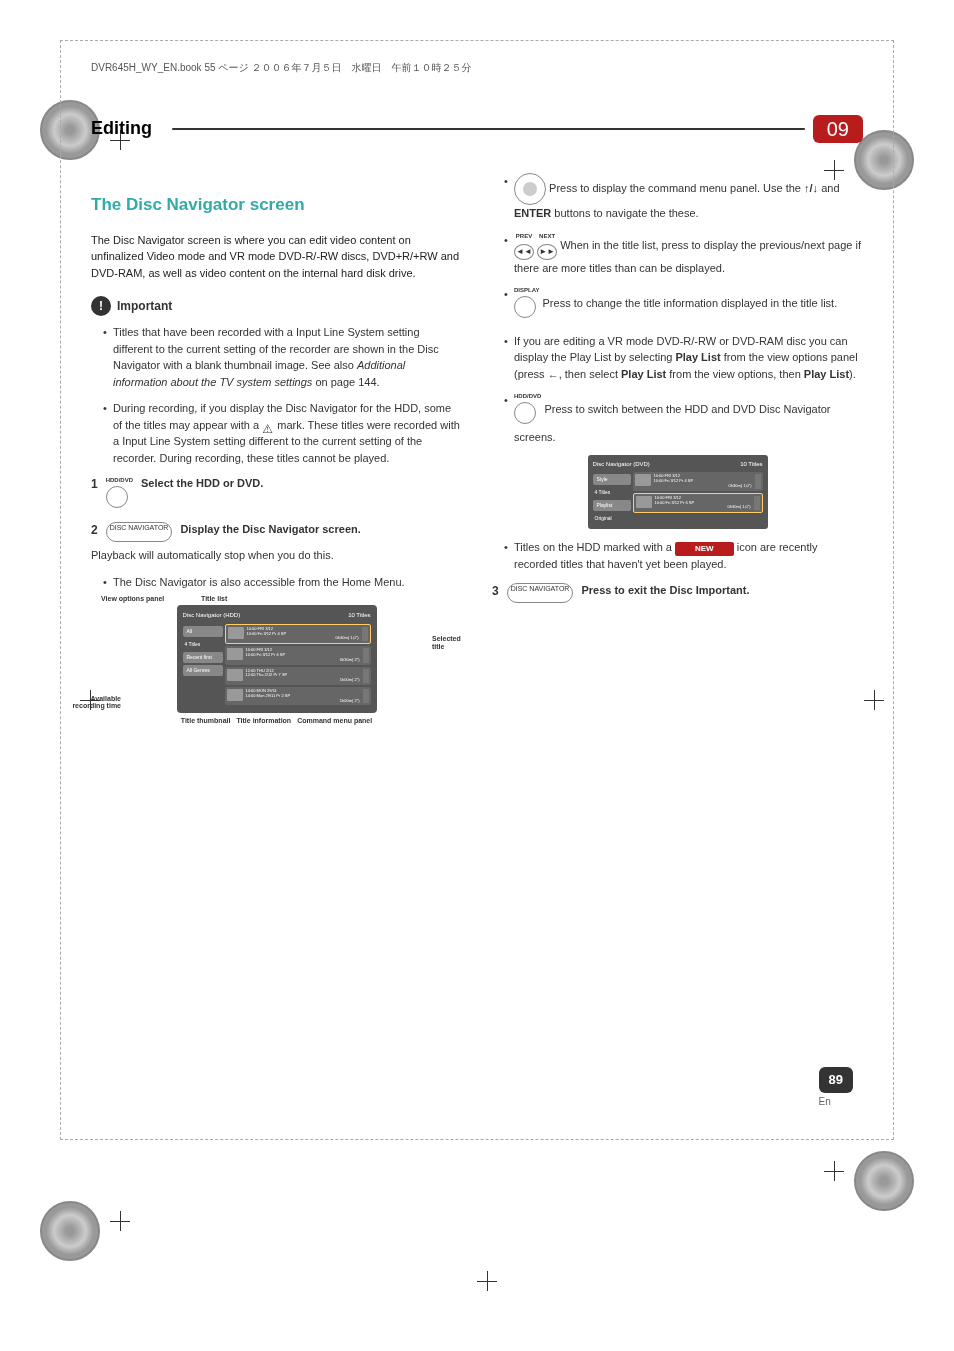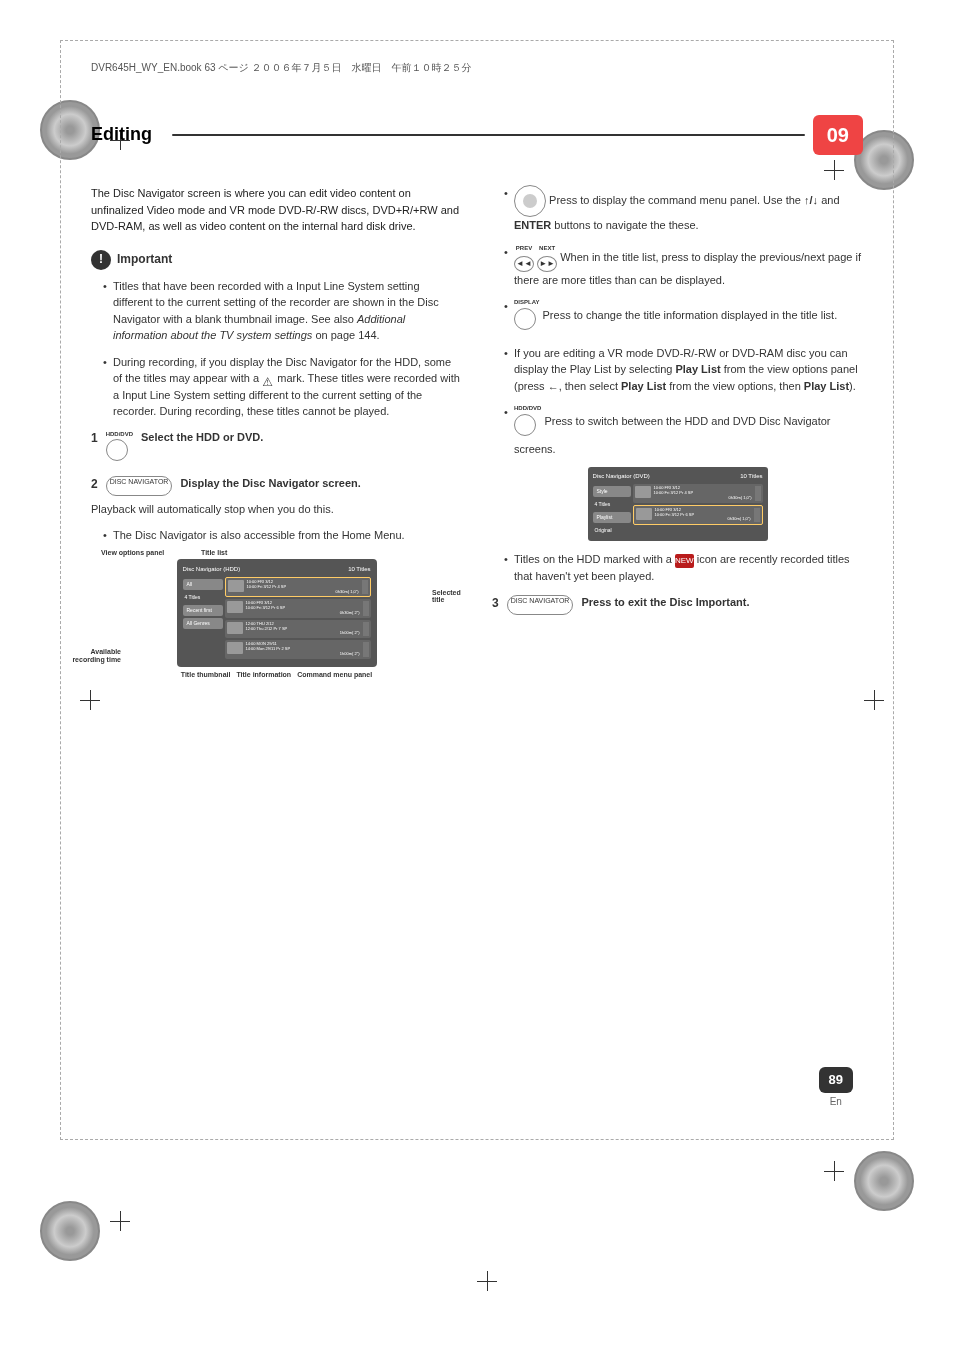--- a/index.html
+++ b/index.html
@@ -79,25 +79,25 @@
       color: #000;
       padding-right: 20px;
     }
     .header-line {
       flex: 1;
       height: 2px;
       background: #333;
       border-radius: 2px;
     }
     .chapter-num {
-      background: #ef4444;
+      background: #b91c1c;
       color: #fff;
       font-size: 20px;
-      font-weight: bold;
-      padding: 6px 14px;
+      font-weight: normal;
+      padding: 0 14px;
       border-radius: 6px;
       margin-left: 8px;
     }
     .two-col {
       display: flex;
       gap: 30px;
     }
     .col {
       flex: 1;
     }
@@ -314,29 +314,29 @@
       padding: 5px;
       border-radius: 3px;
       font-size: 5px;
       color: #fff;
     }
     .new-badge {
       display: inline-block;
       background: #b91c1c;
       color: #fff;
       font-size: 8px;
-      font-weight: normal;
-      padding: 1px 0;
+      font-weight: bold;
+      padding: 1px 20px;
       border-radius: 2px;
     }
     .page-footer {
       position: absolute;
       bottom: 30px;
       right: 40px;
-      text-align: center;
+      text-align: left;
     }
     .page-badge {
       background: #333;
       color: #fff;
       font-weight: bold;
       padding: 4px 10px;
       border-radius: 6px;
       font-size: 13px;
     }
     .page-lang {
@@ -367,31 +367,32 @@
 <div class="corner-circle corner-br"></div>
 <div class="reg-mark reg-tl"></div>
 <div class="reg-mark reg-tr"></div>
 <div class="reg-mark reg-ml"></div>
 <div class="reg-mark reg-mr"></div>
 <div class="reg-mark reg-bl"></div>
 <div class="reg-mark reg-br"></div>
 <div class="reg-mark reg-bm"></div>
 
 <div class="page-frame">
-  <div class="header-note">DVR645H_WY_EN.book 63 ページ ２００６年７月５日　水曜日　午前１０時２５分</div>
+  <div class="header-note">DVR645H_WY_EN.book 55 ページ ２００６年７月５日　水曜日　午前１０時２５分</div>
 
   <div class="header-bar">
     <div class="header-title">Editing</div>
     <div class="header-line"></div>
     <div class="chapter-num">09</div>
   </div>
 
   <div class="two-col">
 
     <div class="col">
+      <h2 class="section-title">The Disc Navigator screen</h2>
       <p class="body-text">The Disc Navigator screen is where you can edit video content on unfinalized Video mode and VR mode DVD-R/-RW discs, DVD+R/+RW and DVD-RAM, as well as video content on the internal hard disk drive.</p>
 
       <div class="important-label">
         <span class="important-icon">!</span>
         <span class="important-text">Important</span>
       </div>
       <ul class="bullet-list">
         <li>
           <span>Titles that have been recorded with a Input Line System setting different to the current setting of the recorder are shown in the Disc Navigator with a blank thumbnail image. See also </span><span class="italic">Additional information about the TV system settings</span><span> on page 144.</span>
         </li>

